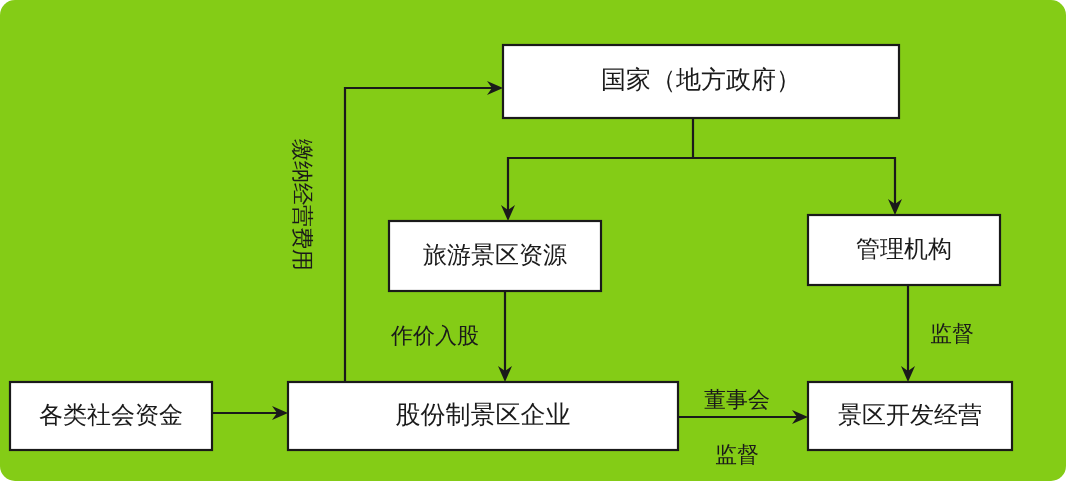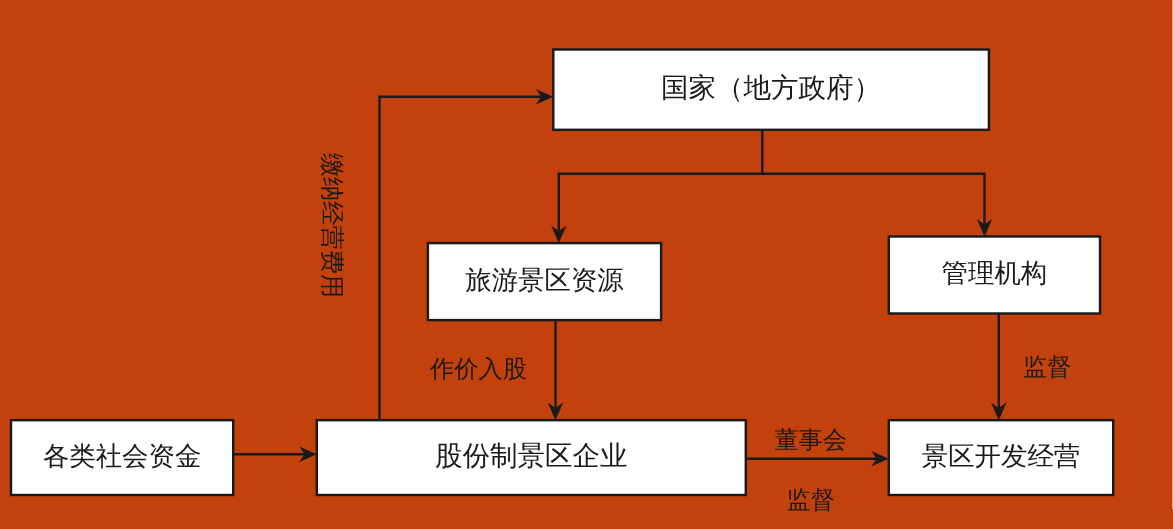--- a/index.html
+++ b/index.html
@@ -8,22 +8,23 @@
     padding: 0;
     background: #ffffff;
   }
   body {
     font-family: "Liberation Serif", "DejaVu Serif", serif;
   }
   #diagram-root {
     position: relative;
     width: 1066px;
     height: 481px;
-    background: #c2410c;
+    background: #84cc16;
     overflow: hidden;
+    border-radius: 15px;
   }
   svg.diagram-canvas {
     position: absolute;
     left: 0;
     top: 0;
     width: 1066px;
     height: 481px;
   }
   .node-box {
     fill: #ffffff;

